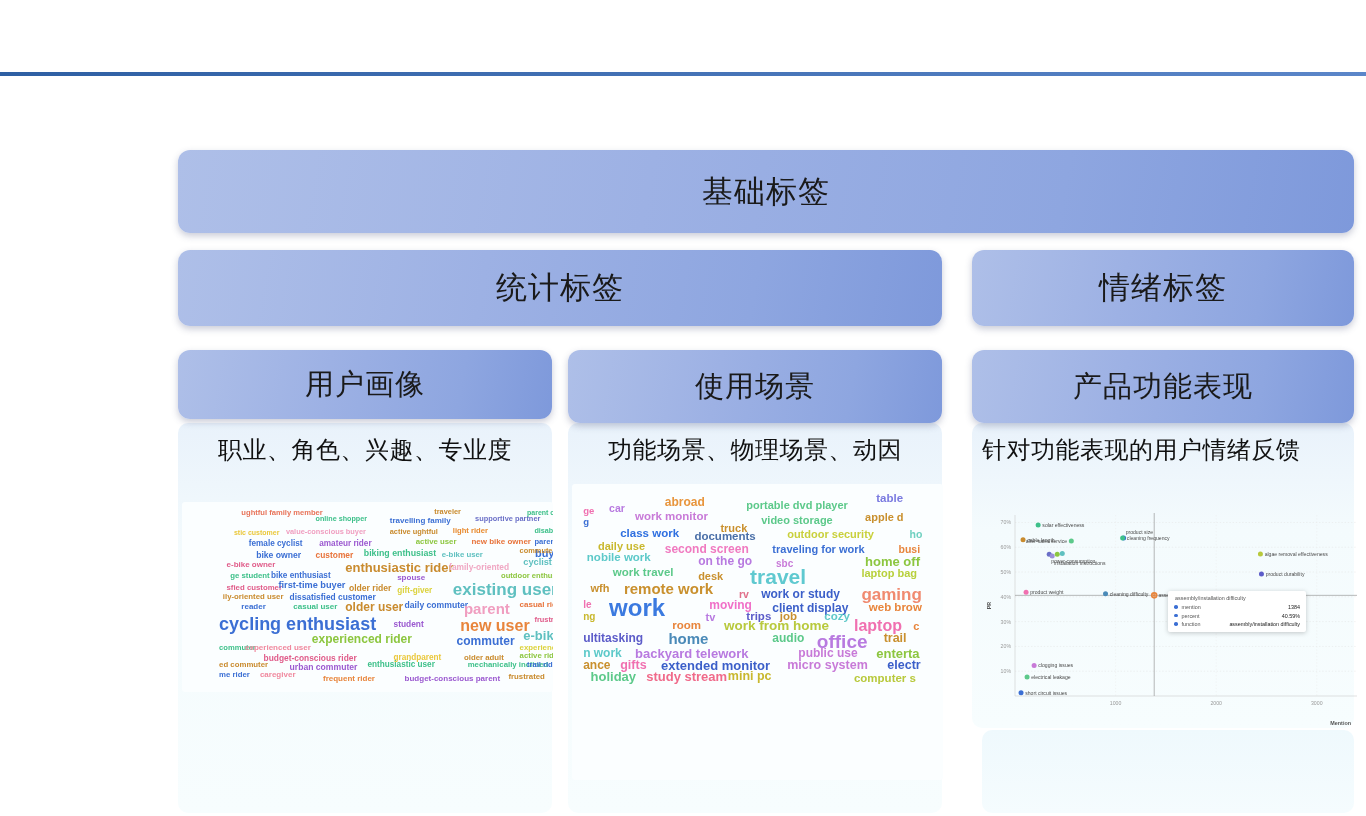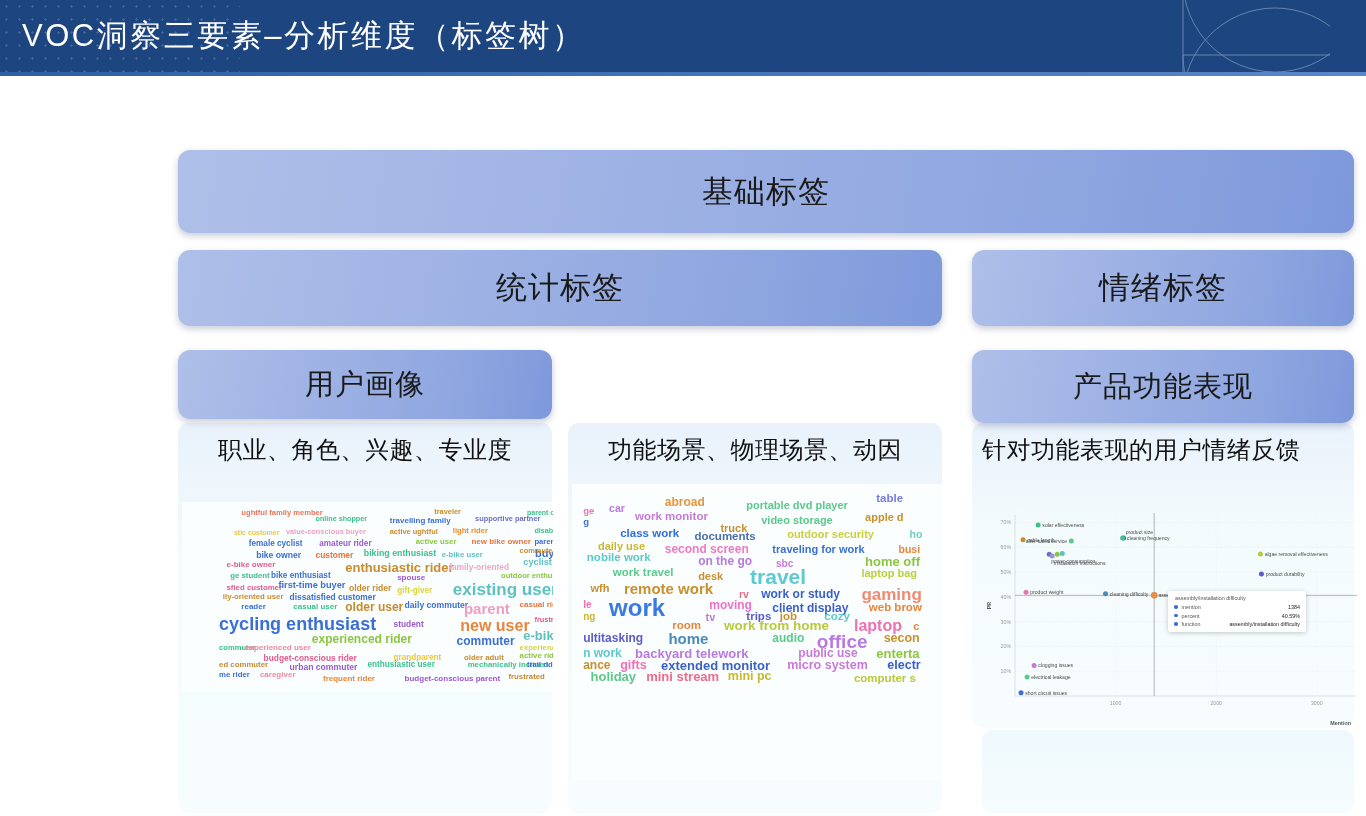--- a/index.html
+++ b/index.html
@@ -106,55 +106,43 @@
   #tooltip .tt-row { display:flex; align-items:center; margin-top:2.6px; font-size:5.4px; }
   #tooltip .tt-dot { width:3.6px;height:3.6px;border-radius:50%;background:#3b6fd4;margin-right:4px;flex:0 0 auto;}
   #tooltip .tt-key { color:#555; }
   #tooltip .tt-val { margin-left:auto; color:#222; font-weight:normal; }
 </style>
 </head>
 <body>
 
 <div id="slide">
 
-  <div id="header">
-    <div id="header-dots"></div>
-    <svg id="header-geom" viewBox="0 0 260 72">
-      <g stroke="#cfe0f5" stroke-width="0.9" fill="none">
-        <line x1="113" y1="0" x2="113" y2="72"></line>
-        <line x1="297" y1="0" x2="297" y2="72"></line>
-        <line x1="113" y1="55" x2="297" y2="55"></line>
-        <path d="M113,-20 A 92 92 0 0 0 297 -20"></path>
-        <path d="M113,100 A 92 92 0 0 1 297 100"></path>
-        <path d="M113,55 A 92 92 0 0 0 297 55" stroke-opacity="0.85"></path>
-        <line x1="260" y1="55" x2="297" y2="72"></line>
-      </g>
-    </svg>
-    <div id="header-title">VOC洞察三要素–分析维度（标签树）</div>
-  </div>
   <div id="header-underline"></div>
 
   <div class="gbox" id="box-base">
     <span class="lbl">基础标签</span>
   </div>
 
   <div class="gbox" id="box-stat">
     <span class="lbl">统计标签</span>
   </div>
   <div class="gbox" id="box-emo">
     <span class="lbl">情绪标签</span>
   </div>
 
   <div class="panel" id="panel-persona"></div>
   <div class="panel" id="panel-scene"></div>
   <div class="panel" id="panel-feature"></div>
   <div class="panel" id="panel-feature-b"></div>
 
   <div class="gbox small" id="box-persona">
     <span class="lbl">用户画像</span>
+  </div>
+  <div class="gbox small" id="box-scene">
+    <span class="lbl">使用场景</span>
   </div>
   <div class="gbox small" id="box-feature">
     <span class="lbl">产品功能表现</span>
   </div>
 
   <div class="subcap" id="cap-persona">职业、角色、兴趣、专业度</div>
   <div class="subcap" id="cap-feature">针对功能表现的用户情绪反馈</div>
   <div class="subcap" id="cap-scene">功能场景、物理场景、动因</div>
 
   <div class="wc" id="wc-persona">
@@ -269,32 +257,32 @@
       <span style="left: 56%; top: 45%; font-size: 11.5px; color: rgb(201, 144, 46); transform: translate(0px, -50%);">job</span>
       <span style="left: 68%; top: 45%; font-size: 11.5px; color: rgb(95, 201, 201); transform: translate(0px, -50%);">cozy</span>
       <span style="left: 27%; top: 48%; font-size: 11.5px; color: rgb(232, 133, 60); transform: translate(0px, -50%);">room</span>
       <span style="left: 41%; top: 48%; font-size: 13.5px; color: rgb(184, 201, 60); transform: translate(0px, -50%);">work from home</span>
       <span style="left: 76%; top: 48%; font-size: 16px; color: rgb(240, 112, 176); transform: translate(0px, -50%);">laptop</span>
       <span style="left: 92%; top: 48%; font-size: 11px; color: rgb(232, 133, 60); transform: translate(0px, -50%);">c</span>
       <span style="left: 3%; top: 52%; font-size: 12px; color: rgb(92, 92, 201); transform: translate(0px, -50%);">ultitasking</span>
       <span style="left: 26%; top: 52%; font-size: 15px; color: rgb(74, 138, 184); transform: translate(0px, -50%);">home</span>
       <span style="left: 54%; top: 52%; font-size: 12px; color: rgb(92, 201, 138); transform: translate(0px, -50%);">audio</span>
       <span style="left: 66%; top: 53%; font-size: 19px; color: rgb(184, 122, 224); transform: translate(0px, -50%);">office</span>
-      <span style="left: 84%; top: 52%; font-size: 12.5px; color: rgb(201, 144, 46); transform: translate(0px, -50%);">secon</span>
+      <span style="left: 84%; top: 52%; font-size: 12.5px; color: rgb(201, 144, 46); transform: translate(0px, -50%);">trail</span>
       <span style="left: 3%; top: 57%; font-size: 12px; color: rgb(92, 201, 201); transform: translate(0px, -50%);">n work</span>
       <span style="left: 17%; top: 57%; font-size: 13px; color: rgb(184, 122, 224); transform: translate(0px, -50%);">backyard telework</span>
       <span style="left: 61%; top: 57%; font-size: 12px; color: rgb(200, 122, 216); transform: translate(0px, -50%);">public use</span>
       <span style="left: 82%; top: 57%; font-size: 13px; color: rgb(140, 198, 63); transform: translate(0px, -50%);">enterta</span>
       <span style="left: 3%; top: 61%; font-size: 12px; color: rgb(201, 144, 46); transform: translate(0px, -50%);">ance</span>
       <span style="left: 13%; top: 61%; font-size: 12.5px; color: rgb(240, 112, 176); transform: translate(0px, -50%);">gifts</span>
       <span style="left: 24%; top: 61%; font-size: 13px; color: rgb(59, 95, 201); transform: translate(0px, -50%);">extended monitor</span>
       <span style="left: 58%; top: 61%; font-size: 12.5px; color: rgb(200, 122, 216); transform: translate(0px, -50%);">micro system</span>
       <span style="left: 85%; top: 61%; font-size: 12.5px; color: rgb(59, 95, 201); transform: translate(0px, -50%);">electr</span>
       <span style="left: 5%; top: 65%; font-size: 13px; color: rgb(92, 201, 138); transform: translate(0px, -50%);">holiday</span>
-      <span style="left: 20%; top: 65%; font-size: 13px; color: rgb(240, 106, 138); transform: translate(0px, -50%);">mini stream</span>
+      <span style="left: 20%; top: 65%; font-size: 13px; color: rgb(240, 106, 138); transform: translate(0px, -50%);">study stream</span>
       <span style="left: 42%; top: 65%; font-size: 12.5px; color: rgb(201, 184, 46); transform: translate(0px, -50%);">mini pc</span>
       <span style="left: 76%; top: 66%; font-size: 11.5px; color: rgb(184, 201, 60); transform: translate(0px, -50%);">computer s</span>
     </div>
 
   <div id="chart-wrap">
     <svg id="chart-svg" width="380" height="225" viewBox="0 0 380 225">
         <line x1="30" y1="166.2054794520548" x2="372" y2="166.2054794520548" stroke="#e3e3e3" stroke-width="0.5" stroke-dasharray="1.4 1.8"></line>
         <text x="26" y="168.1054794520548" text-anchor="end" class="tick-label">10%</text>
         <line x1="30" y1="141.41095890410958" x2="372" y2="141.41095890410958" stroke="#e3e3e3" stroke-width="0.5" stroke-dasharray="1.4 1.8"></line>
         <text x="26" y="143.31095890410958" text-anchor="end" class="tick-label">20%</text>

